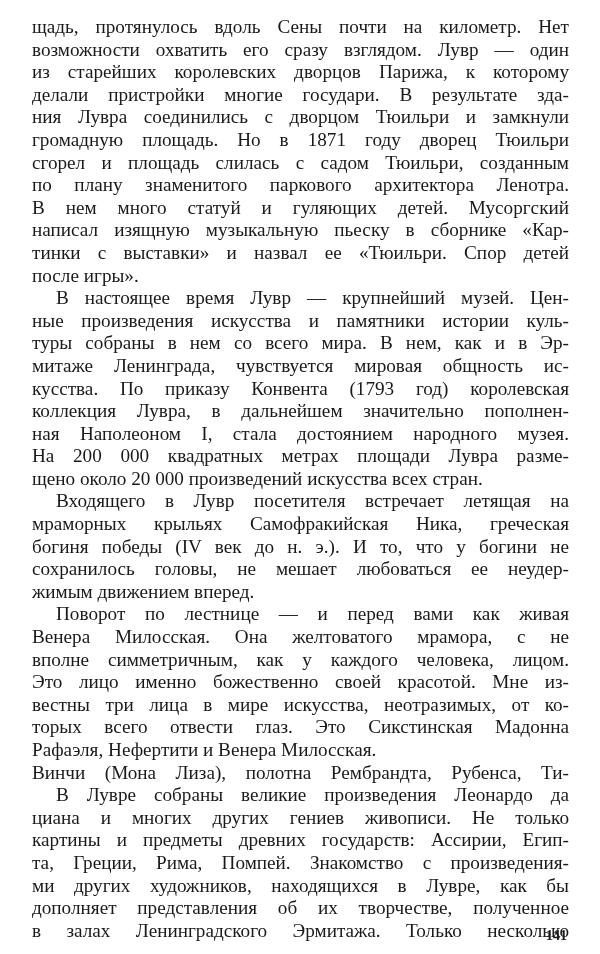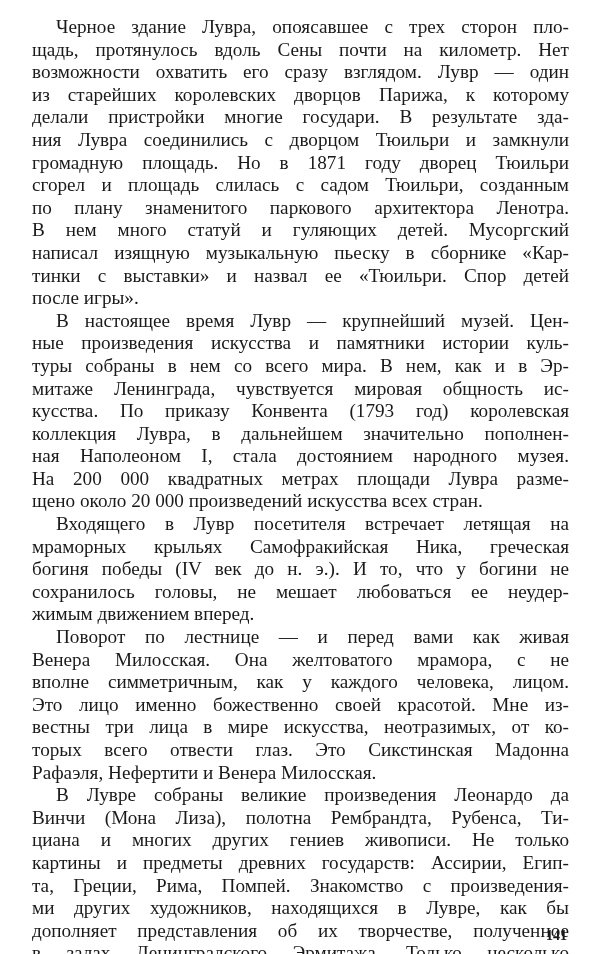--- a/index.html
+++ b/index.html
@@ -19,21 +19,20 @@
     position: absolute; left: 546px; top: 928px;
     font-family: "Liberation Serif", "DejaVu Serif", serif;
     font-size: 14px; color: #1a1a1a; font-weight: bold;
   }
 </style>
 </head>
 <body>
 
 <div class="page" id="page-body">
     <div>
-      <span class="line indent">Черное здание Лувра, опоясавшее с трех сторон пло-</span>
       <span class="line">щадь, протянулось вдоль Сены почти на километр. Нет</span>
       <span class="line">возможности охватить его сразу взглядом. Лувр — один</span>
       <span class="line">из старейших королевских дворцов Парижа, к которому</span>
       <span class="line">делали пристройки многие государи. В результате зда-</span>
       <span class="line">ния Лувра соединились с дворцом Тюильри и замкнули</span>
       <span class="line">громадную площадь. Но в 1871 году дворец Тюильри</span>
       <span class="line">сгорел и площадь слилась с садом Тюильри, созданным</span>
       <span class="line">по плану знаменитого паркового архитектора Ленотра.</span>
       <span class="line">В нем много статуй и гуляющих детей. Мусоргский</span>
       <span class="line">написал изящную музыкальную пьеску в сборнике «Кар-</span>
@@ -61,22 +60,22 @@
     <div>
       <span class="line indent">Поворот по лестнице — и перед вами как живая</span>
       <span class="line">Венера Милосская. Она желтоватого мрамора, с не</span>
       <span class="line">вполне симметричным, как у каждого человека, лицом.</span>
       <span class="line">Это лицо именно божественно своей красотой. Мне из-</span>
       <span class="line">вестны три лица в мире искусства, неотразимых, от ко-</span>
       <span class="line">торых всего отвести глаз. Это Сикстинская Мадонна</span>
       <span class="line last">Рафаэля, Нефертити и Венера Милосская.</span>
     </div>
     <div>
+      <span class="line">Винчи (Мона Лиза), полотна Рембрандта, Рубенса, Ти-</span>
       <span class="line indent">В Лувре собраны великие произведения Леонардо да</span>
-      <span class="line">Винчи (Мона Лиза), полотна Рембрандта, Рубенса, Ти-</span>
       <span class="line">циана и многих других гениев живописи. Не только</span>
       <span class="line">картины и предметы древних государств: Ассирии, Егип-</span>
       <span class="line">та, Греции, Рима, Помпей. Знакомство с произведения-</span>
       <span class="line">ми других художников, находящихся в Лувре, как бы</span>
       <span class="line">дополняет представления об их творчестве, полученное</span>
       <span class="line">в залах Ленинградского Эрмитажа. Только несколько</span>
     </div>
   </div>
 <div class="page-number">141</div>
 

